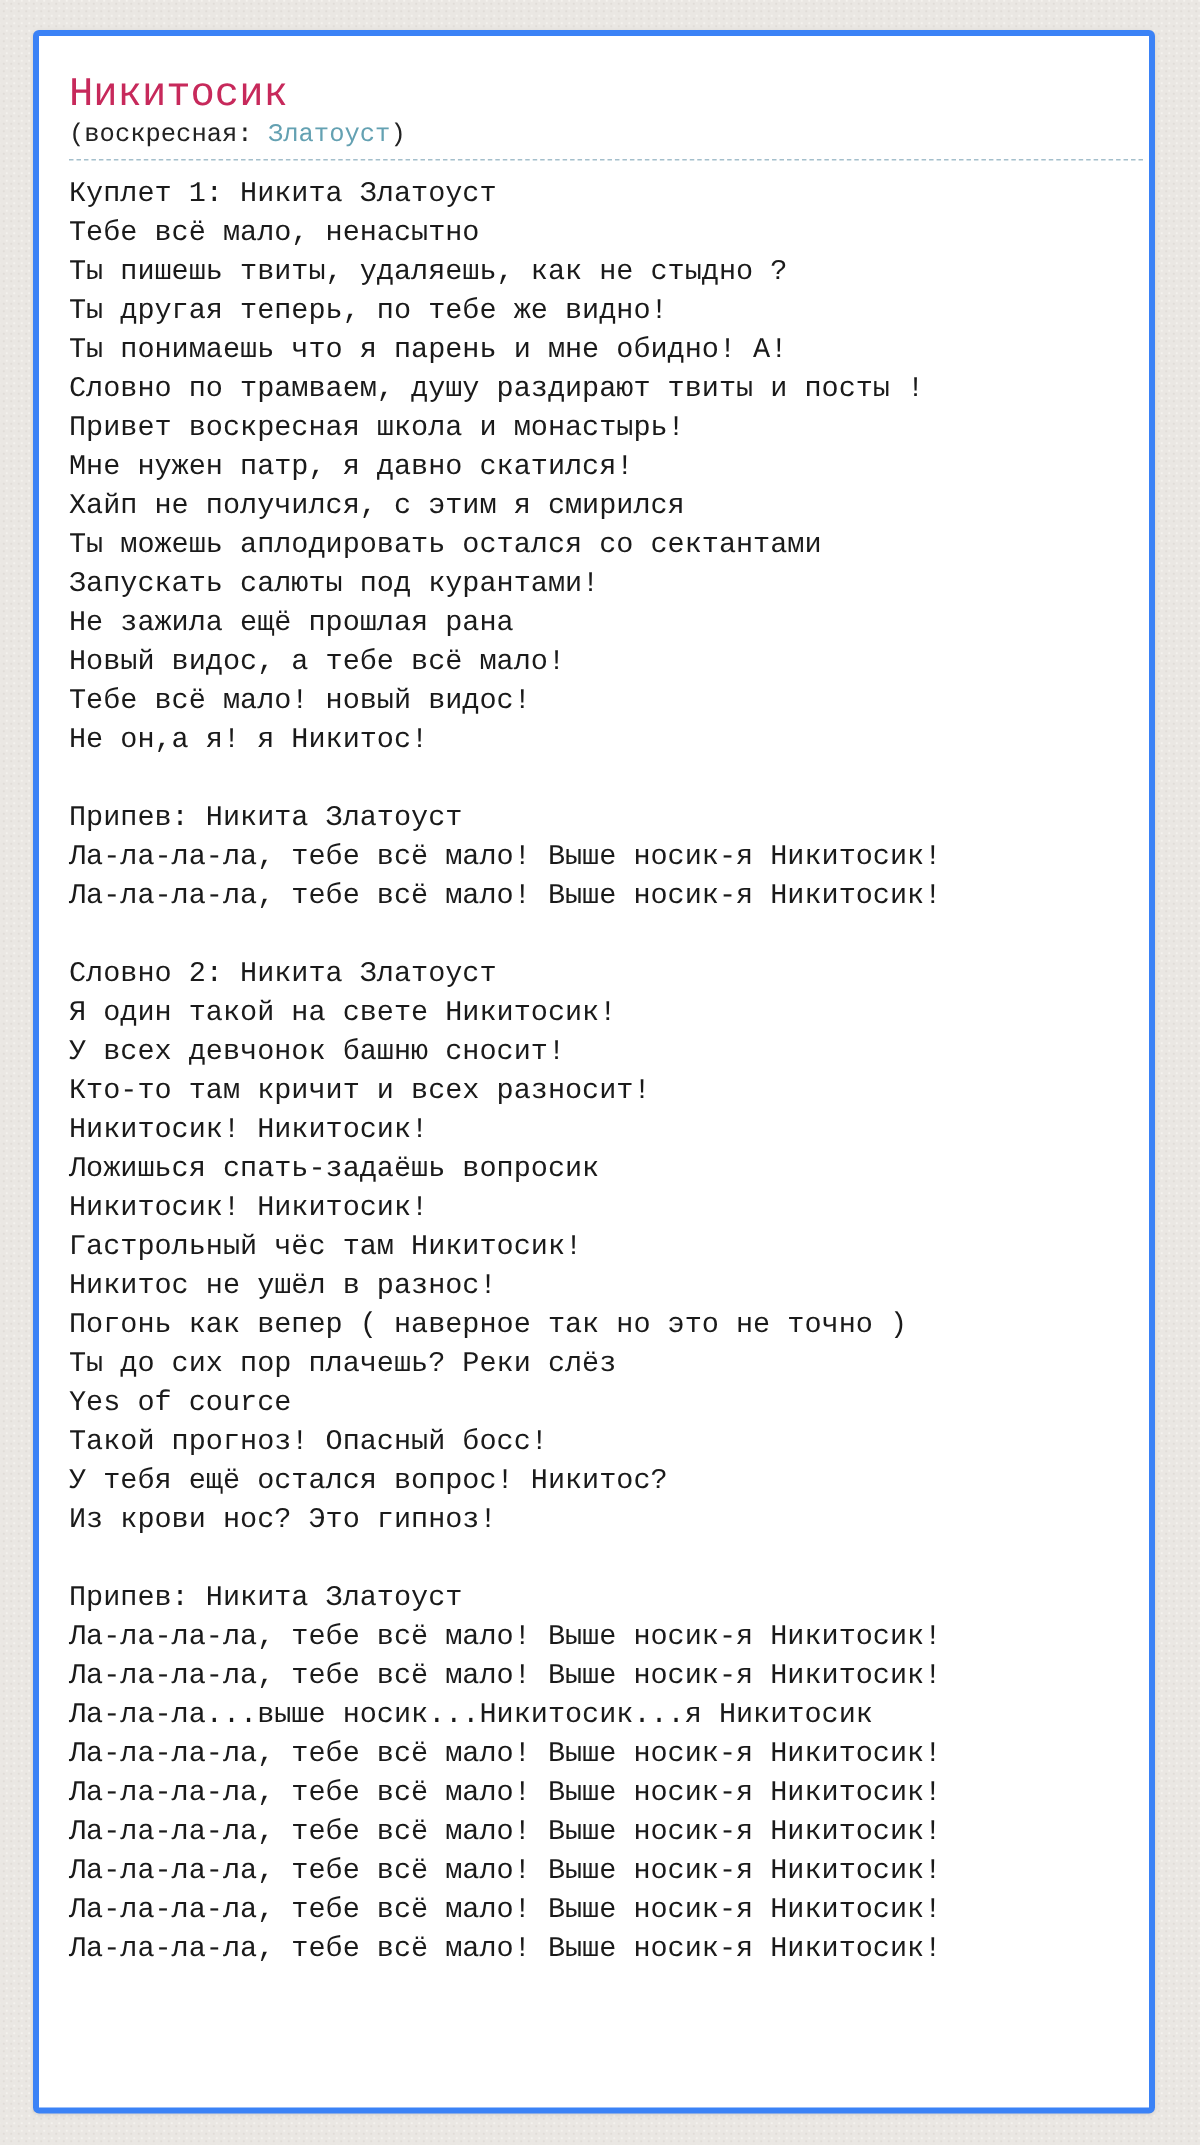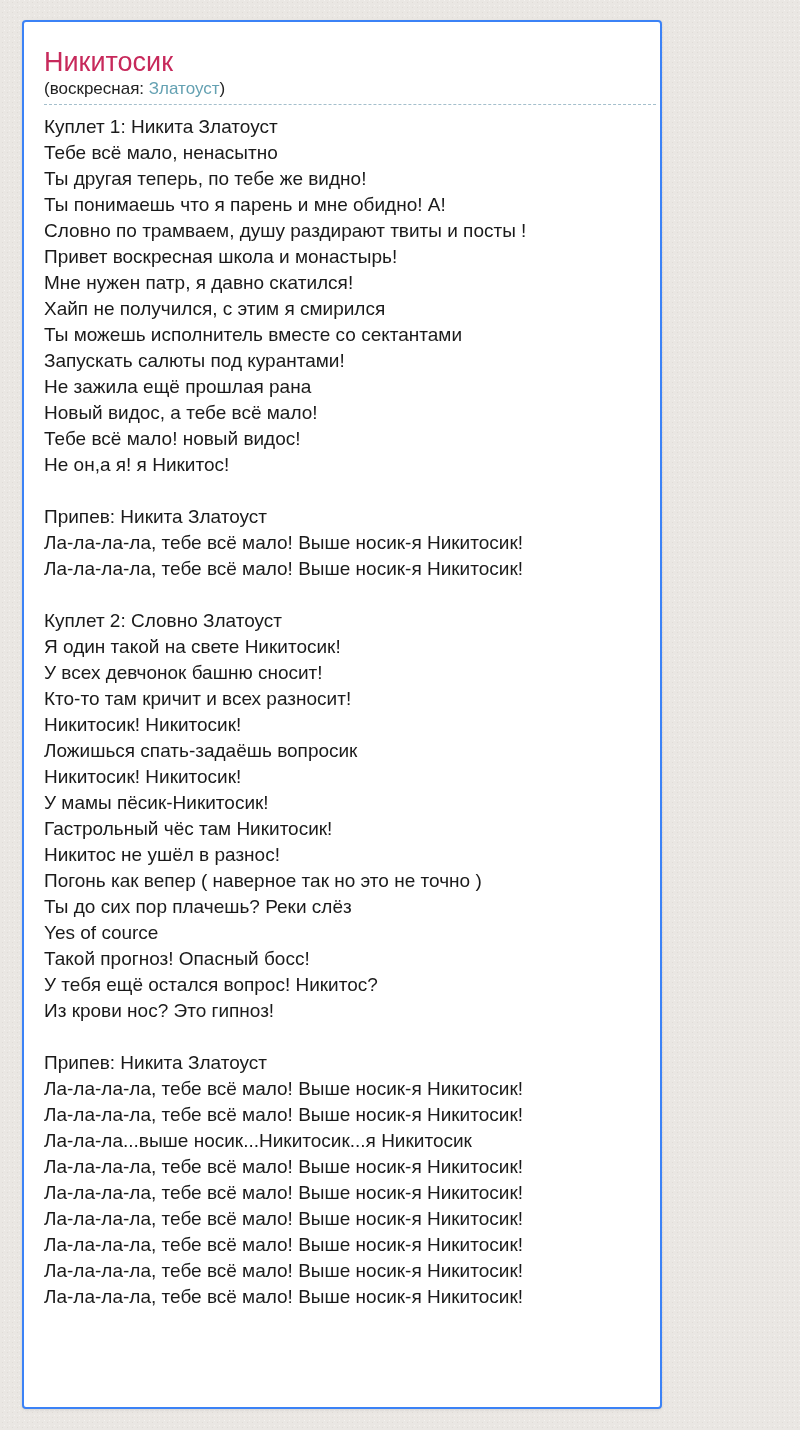--- a/index.html
+++ b/index.html
@@ -14,28 +14,29 @@
       radial-gradient(var(--bg-dot-dark, #e0dcd7) 18%, transparent 20%),
       radial-gradient(var(--bg-dot-light, #f4f2ee) 18%, transparent 20%);
     background-size: 5px 5px;
     background-position: 0 0, 2px 3px;
     overflow: hidden;
   }
   .card {
     position: absolute;
     left: 22px;
     top: 20px;
-    width: 640px;
+    width: 748px;
     height: 1389px;
     background: var(--card, #ffffff);
-    border: 2px solid #3b82f6;
+    border: 4px solid #3b82f6;
     border-radius: 4px;
     box-shadow: 0 1px 3px rgba(0,0,0,0.10);
     padding: 25px 20px 20px 20px;
     overflow: hidden;
+    font-family: Liberation Mono, monospace;
   }
   .header {
     border-bottom: 1px dashed var(--separator, #a4bfcc);
     padding-bottom: 5px;
     margin-right: -16px;
   }
   .song-title {
     margin: 0;
     font-size: 27px;
     line-height: 30px;
@@ -66,45 +67,45 @@
 <body>
 
 <div class="card">
   <div class="header">
     <h1 class="song-title">Никитосик</h1>
     <div class="artist-line"><span>(воскресная: </span><a class="artist-link" href="#">Златоуст</a><span>)</span></div>
   </div>
   <div class="lyrics" id="lyrics">
       <div class="lyric-line">Куплет 1: Никита Златоуст</div>
       <div class="lyric-line">Тебе всё мало, ненасытно</div>
+      <div class="lyric-line">Ты пишешь твиты, удаляешь, как не стыдно ?</div>
       <div class="lyric-line">Ты другая теперь, по тебе же видно!</div>
       <div class="lyric-line">Ты понимаешь что я парень и мне обидно! А!</div>
       <div class="lyric-line">Словно по трамваем, душу раздирают твиты и посты !</div>
       <div class="lyric-line">Привет воскресная школа и монастырь!</div>
       <div class="lyric-line">Мне нужен патр, я давно скатился!</div>
       <div class="lyric-line">Хайп не получился, с этим я смирился</div>
-      <div class="lyric-line">Ты можешь исполнитель вместе со сектантами</div>
+      <div class="lyric-line">Ты можешь аплодировать остался со сектантами</div>
       <div class="lyric-line">Запускать салюты под курантами!</div>
       <div class="lyric-line">Не зажила ещё прошлая рана</div>
       <div class="lyric-line">Новый видос, а тебе всё мало!</div>
       <div class="lyric-line">Тебе всё мало! новый видос!</div>
       <div class="lyric-line">Не он,а я! я Никитос!</div>
       <div class="lyric-gap"></div>
       <div class="lyric-line">Припев: Никита Златоуст</div>
       <div class="lyric-line">Ла-ла-ла-ла, тебе всё мало! Выше носик-я Никитосик!</div>
       <div class="lyric-line">Ла-ла-ла-ла, тебе всё мало! Выше носик-я Никитосик!</div>
       <div class="lyric-gap"></div>
-      <div class="lyric-line">Куплет 2: Словно Златоуст</div>
+      <div class="lyric-line">Словно 2: Никита Златоуст</div>
       <div class="lyric-line">Я один такой на свете Никитосик!</div>
       <div class="lyric-line">У всех девчонок башню сносит!</div>
       <div class="lyric-line">Кто-то там кричит и всех разносит!</div>
       <div class="lyric-line">Никитосик! Никитосик!</div>
       <div class="lyric-line">Ложишься спать-задаёшь вопросик</div>
       <div class="lyric-line">Никитосик! Никитосик!</div>
-      <div class="lyric-line">У мамы пёсик-Никитосик!</div>
       <div class="lyric-line">Гастрольный чёс там Никитосик!</div>
       <div class="lyric-line">Никитос не ушёл в разнос!</div>
       <div class="lyric-line">Погонь как вепер ( наверное так но это не точно )</div>
       <div class="lyric-line">Ты до сих пор плачешь? Реки слёз</div>
       <div class="lyric-line">Yes of cource</div>
       <div class="lyric-line">Такой прогноз! Опасный босс!</div>
       <div class="lyric-line">У тебя ещё остался вопрос! Никитос?</div>
       <div class="lyric-line">Из крови нос? Это гипноз!</div>
       <div class="lyric-gap"></div>
       <div class="lyric-line">Припев: Никита Златоуст</div>

